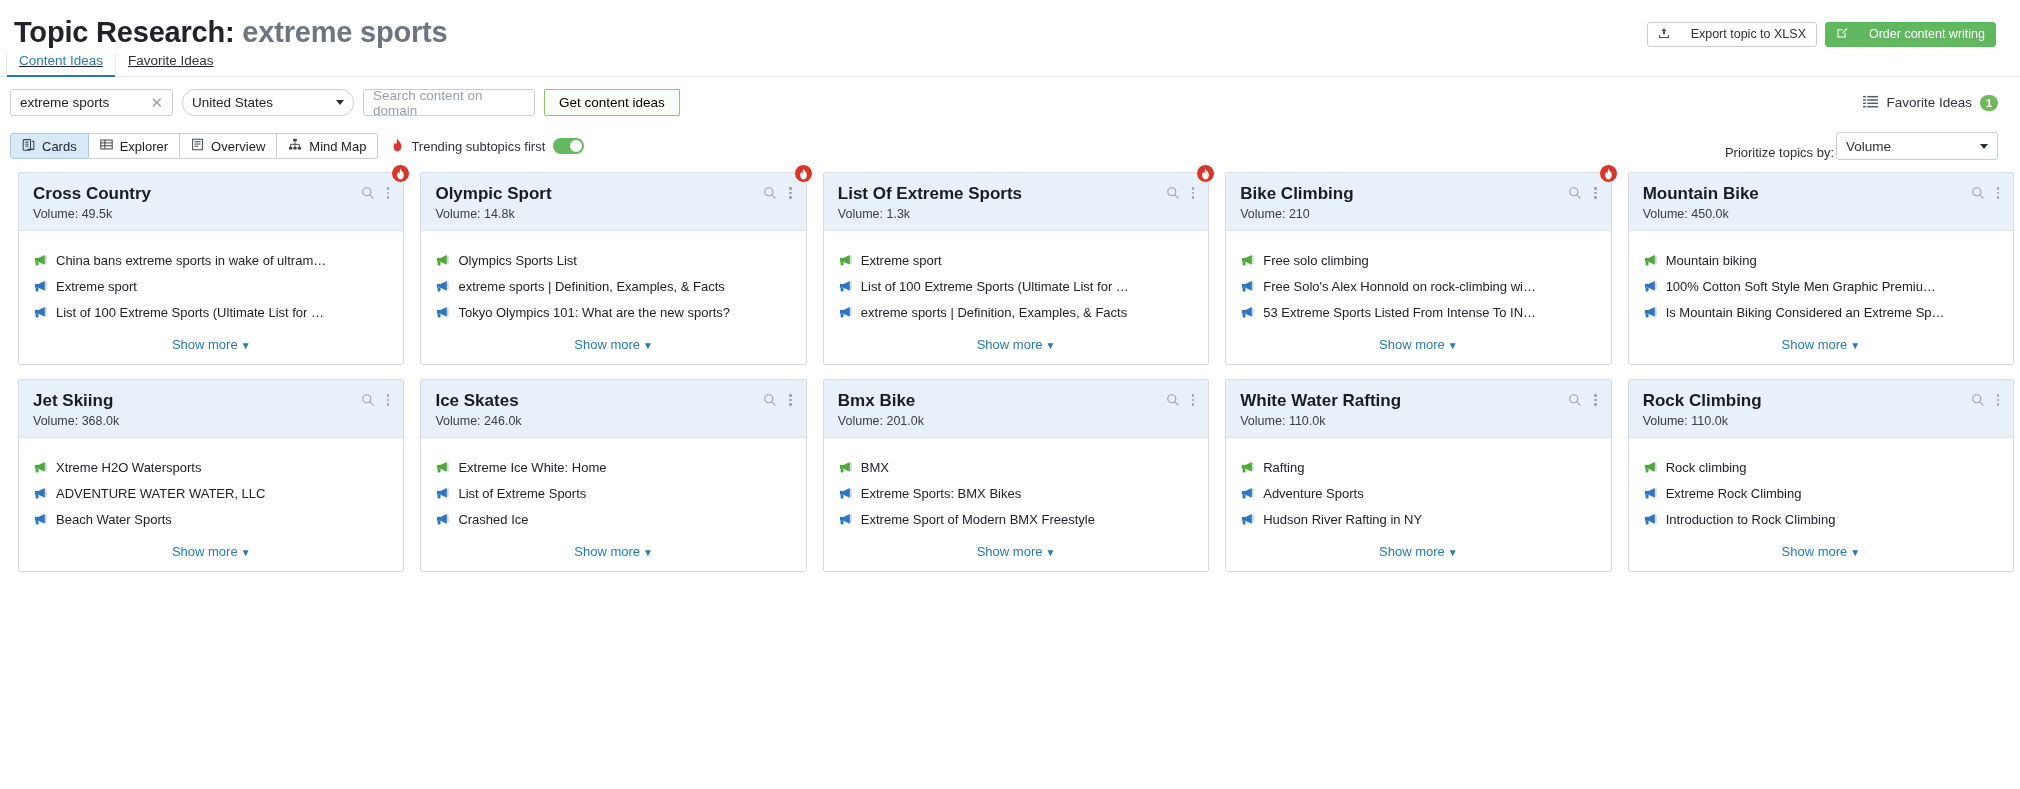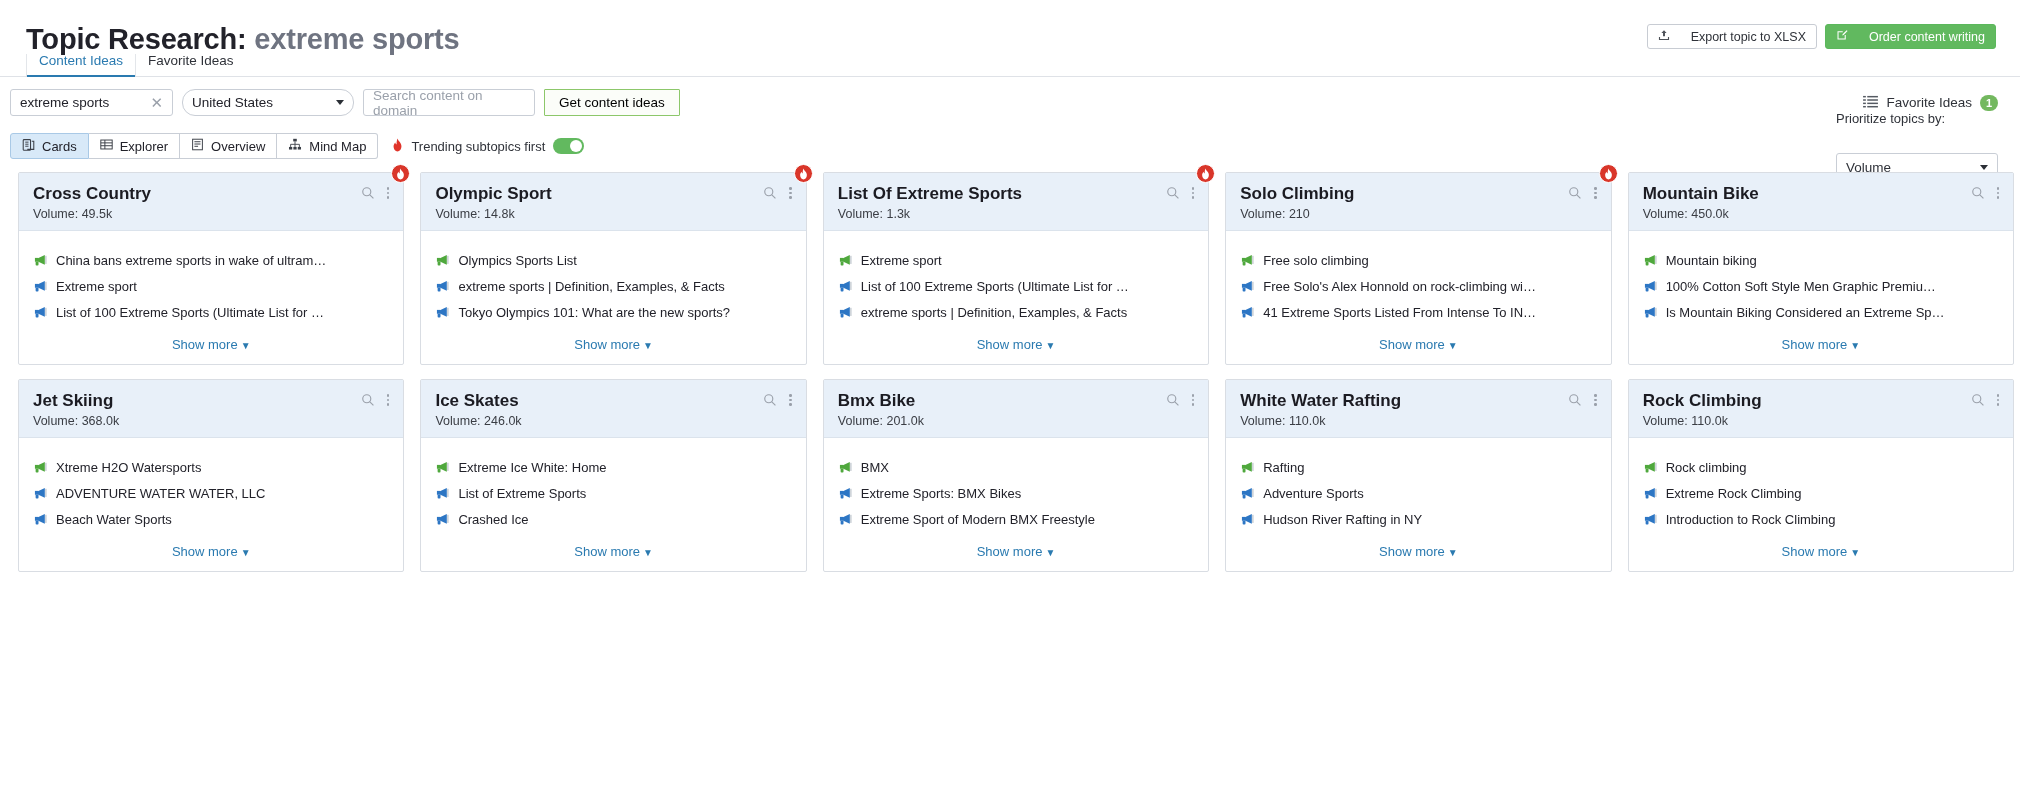--- a/index.html
+++ b/index.html
@@ -10,23 +10,22 @@
     color: #22222a;
     overflow: hidden;
   }
 
   
   .topbar {
     position: relative;
     height: 44px;
     padding: 20px 24px 0 14px;
     display: flex;
-    align-items: flex-start;
+    align-items: center;
     justify-content: space-between;
-    margin-left: 12px;
   }
   .page-title {
     font-size: 29px;
     font-weight: bold;
     letter-spacing: -0.2px;
     white-space: nowrap;
     line-height: 38px;
   }
   .page-title .kw { color: #6f7481; font-weight: bold; }
 
@@ -57,23 +56,24 @@
     height: 27px;
     padding: 0 14px;
     font-size: 13.5px;
     border-radius: 1px;
   }
 
   
   .tabs {
     display: flex;
     align-items: flex-end;
-    padding-left: 26px;
+    padding-left: 6px;
     border-bottom: 1px solid #dfe2e7;
     height: 33px;
+    text-decoration: underline;
   }
   .tab {
     font-size: 13.5px;
     padding: 0 12px 8px 12px;
     color: #2f3239;
     cursor: pointer;
     position: relative;
     line-height: 14px;
   }
   .tab.active {
@@ -173,22 +173,22 @@
     background: #62b95f;
     position: relative;
     cursor: pointer;
   }
   .toggle .knob {
     position: absolute; top: 2px; right: 2px;
     width: 12px; height: 12px; border-radius: 50%;
     background: #fff;
   }
   .prioritize {
-    display: flex; align-items: flex-start; gap: 27px;
-    font-size: 13px; color: #2f3239; flex-direction: column;
+    display: flex; align-items: flex-end; gap: 2px;
+    font-size: 13px; color: #2f3239;
   }
   .prio-select {
     width: 162px; height: 28px;
     border: 1px solid #c9ced6; border-radius: 3px;
     background: #fff;
     display: flex; align-items: center; justify-content: space-between;
     padding: 0 9px;
     font-size: 13.5px;
     cursor: pointer;
   }
@@ -590,21 +590,21 @@
         <div class="show-more"><span>Show more</span><span class="chev">▼</span></div>
       </div>
       <div class="card">
         <div class="fire-badge">
           <svg width="9" height="12" viewBox="0 0 12 16">
             <path d="M6 0.5 C7 4 10.5 5 10.5 9.4 C10.5 12.8 8.4 15.3 6 15.3 C3.6 15.3 1.5 12.8 1.5 9.4 C1.5 7.4 2.6 6.2 3.4 5 C3.7 6.6 4.6 7 5 7.2 C4.8 4.6 5.3 2.3 6 0.5 Z" fill="#ffffff"></path>
           </svg>
         </div>
         <div class="card-head">
           <div class="card-head-top">
-            <div class="card-title">Solo Climbing</div>
+            <div class="card-title">Bike Climbing</div>
             <div class="card-head-icons">
               <span class="icon-btn"><svg width="14" height="14" viewBox="0 0 16 16">
                   <circle cx="6.6" cy="6.6" r="4.6" fill="none" stroke="#9aa0aa" stroke-width="1.3"></circle>
                   <line x1="10.1" y1="10.1" x2="14.2" y2="14.2" stroke="#9aa0aa" stroke-width="1.3"></line>
                 </svg></span>
               <span class="icon-btn dots">
                 <i></i>
                 <i></i>
                 <i></i>
               </span>
@@ -631,21 +631,21 @@
               </svg></span>
             <span class="idea-text">Free Solo's Alex Honnold on rock-climbing wi…</span>
           </div>
           <div class="idea-row">
             <span style="line-height: 0; flex: 0 0 auto;"><svg width="14" height="14" viewBox="0 0 16 16">
                 <path d="M13.5 2.2 L5.6 6.0 L5.6 9.6 L13.5 13.4 Z" fill="#2d76c4"></path>
                 <rect x="2.2" y="5.6" width="3.6" height="4.4" fill="#2d76c4"></rect>
                 <path d="M3.0 10.0 L3.0 13.2 A1 1 0 0 0 4.0 14.2 L5.3 14.2 A1 1 0 0 0 6.3 13.2 L6.3 10.0 Z" fill="#2d76c4"></path>
                 <rect x="14.1" y="3.2" width="1.3" height="9.3" fill="#b9c0c8"></rect>
               </svg></span>
-            <span class="idea-text">41 Extreme Sports Listed From Intense To IN…</span>
+            <span class="idea-text">53 Extreme Sports Listed From Intense To IN…</span>
           </div>
         </div>
         <div class="show-more"><span>Show more</span><span class="chev">▼</span></div>
       </div>
       <div class="card">
         <div class="card-head">
           <div class="card-head-top">
             <div class="card-title">Mountain Bike</div>
             <div class="card-head-icons">
               <span class="icon-btn"><svg width="14" height="14" viewBox="0 0 16 16">

